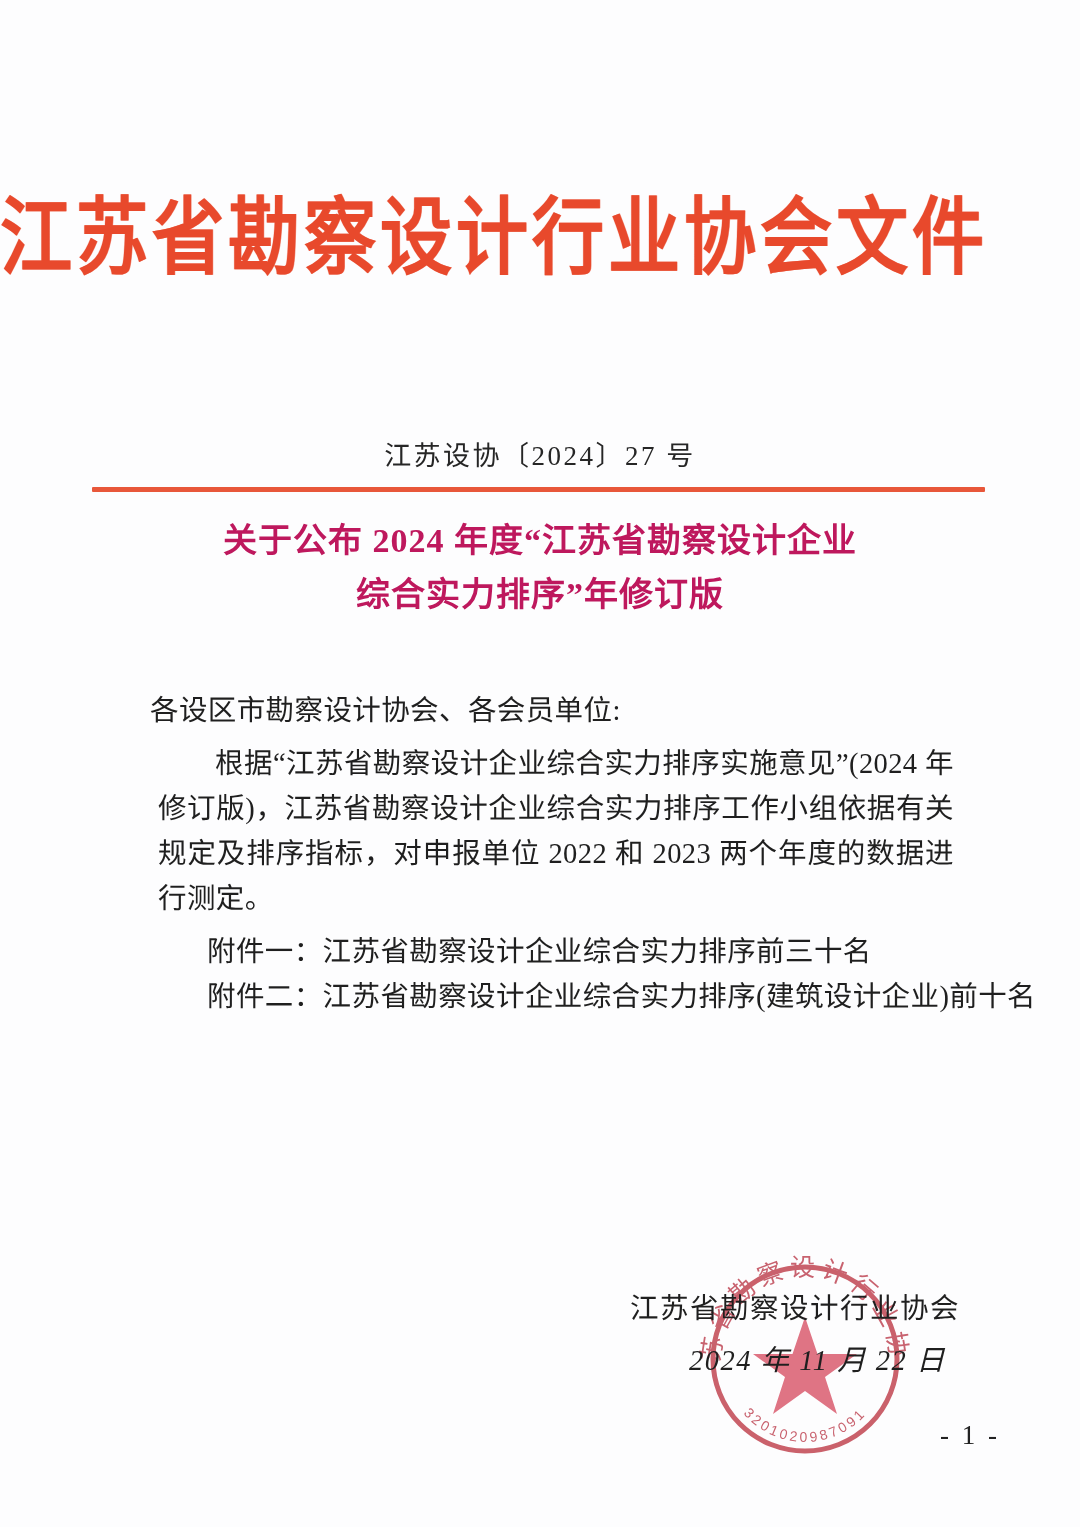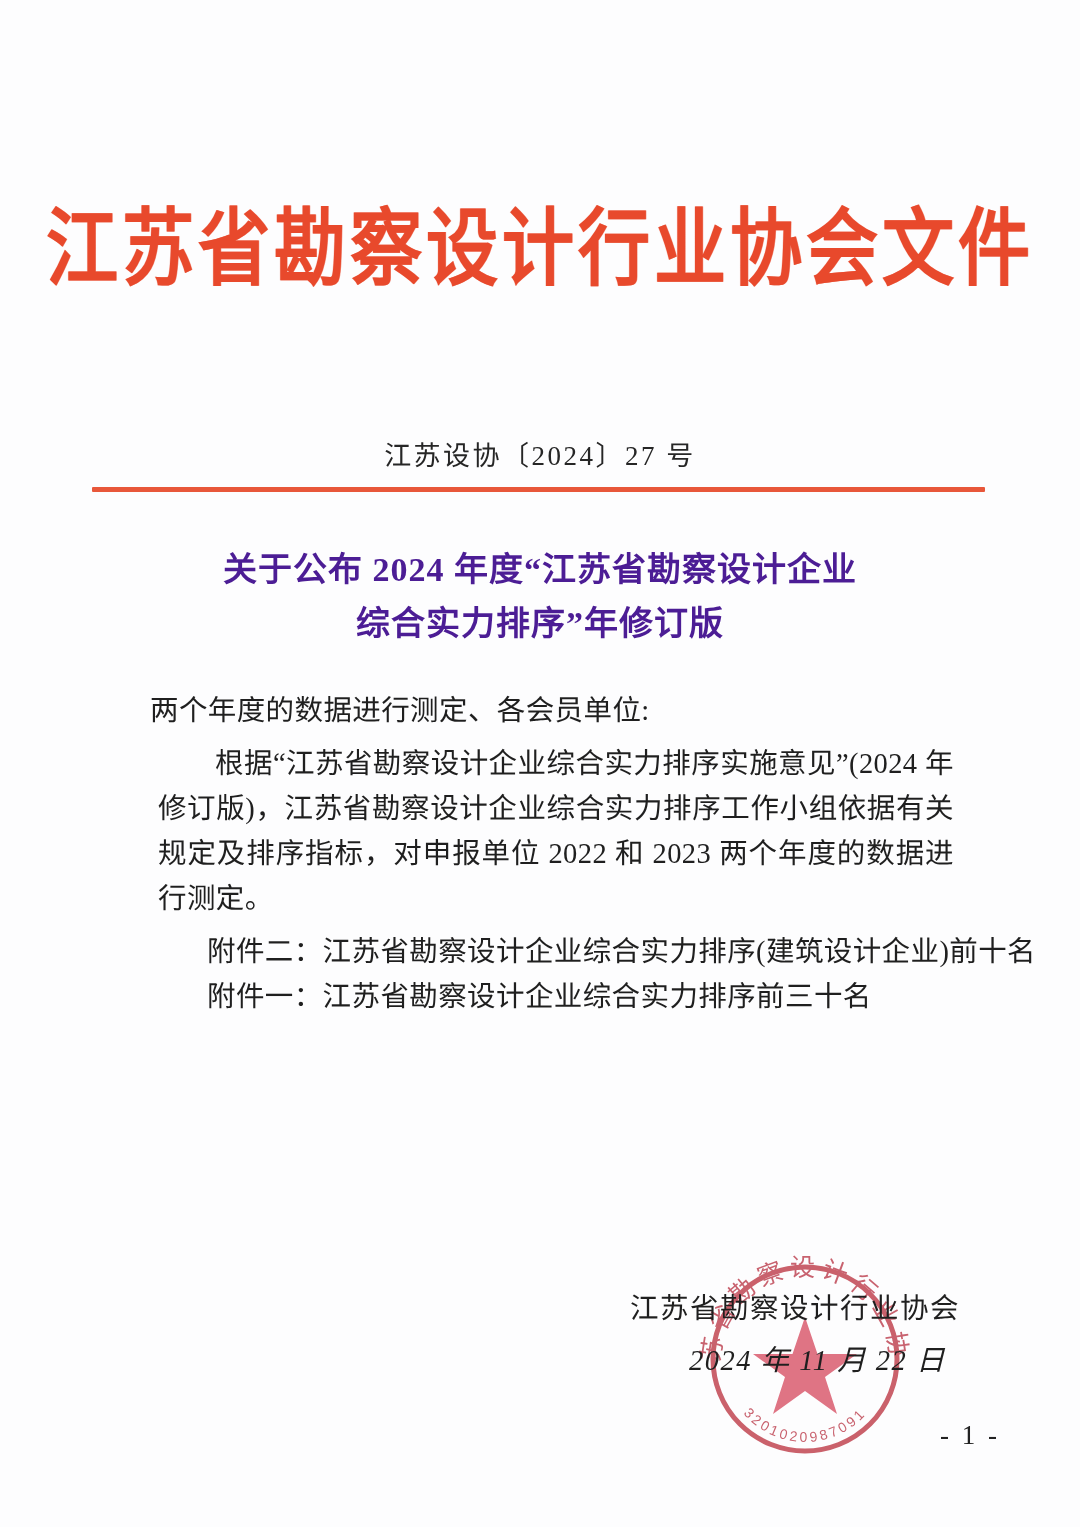--- a/index.html
+++ b/index.html
@@ -19,23 +19,21 @@
     color: #1c1c1c;
     box-sizing: border-box;
   }
 
   
   .letterhead {
     position: absolute;
     top: 196px;
     left: 0;
     width: 100%;
-    text-align: center;
     line-height: 1;
-    margin-top: 11px;
   }
 
   .letterhead-title {
     display: inline-block;
     font-family: "Liberation Serif", "DejaVu Serif", serif;
     font-size: 72px;
     font-weight: bold;
     letter-spacing: 4px;
     color: #e8492c;
     text-shadow:
@@ -65,29 +63,29 @@
     left: 92px;
     width: 893px;
     height: 5px;
     background: #e8573a;
     border-radius: 1px;
   }
 
   
   .doc-title {
     position: absolute;
-    top: 543px;
+    top: 514px;
     left: 120px;
     width: 840px;
     text-align: center;
     font-size: 34px;
     font-weight: bold;
     line-height: 54px;
     letter-spacing: 1px;
-    color: #4c1d95;
+    color: #be185d;
   }
   .doc-title .tline { display: block; white-space: nowrap; }
 
   
   .body-block {
     position: absolute;
     top: 688px;
     left: 150px;
     width: 812px;
     font-size: 28.5px;
@@ -164,28 +162,28 @@
   <div class="doc-number">江苏设协〔2024〕27 号</div>
 
   <div class="red-rule"></div>
 
   <div class="doc-title">
     <span class="tline">关于公布 2024 年度“江苏省勘察设计企业</span>
     <span class="tline">综合实力排序”年修订版</span>
   </div>
 
   <div class="body-block">
-    <p class="salutation">两个年度的数据进行测定、各会员单位:</p>
+    <p class="salutation">各设区市勘察设计协会、各会员单位:</p>
 
     <p class="body-para">根据“江苏省勘察设计企业综合实力排序实施意见”(2024 年修订版)，江苏省勘察设计企业综合实力排序工作小组依据有关规定及排序指标，对申报单位 2022 和 2023 两个年度的数据进行测定。</p>
 
 
+    <p class="attachment-line">附件一：江苏省勘察设计企业综合实力排序前三十名</p>
+
     <p class="attachment-line">附件二：江苏省勘察设计企业综合实力排序(建筑设计企业)前十名</p>
-
-    <p class="attachment-line">附件一：江苏省勘察设计企业综合实力排序前三十名</p>
   </div>
 
   <div class="seal">
     <svg viewBox="0 0 230 230" xmlns="http://www.w3.org/2000/svg">
       <defs>
         <path id="arcTop" d="M 30 118 A 85 85 0 0 1 200 118" fill="none"></path>
         <path id="arcBottom" d="M 34 118 A 81 81 0 0 0 196 118" fill="none"></path>
       </defs>
       <circle cx="115" cy="116" r="92" fill="none" stroke="#bf3f4c" stroke-width="5"></circle>
       <text font-family="'Liberation Serif', serif" font-size="25" fill="#bd4150" letter-spacing="5">

